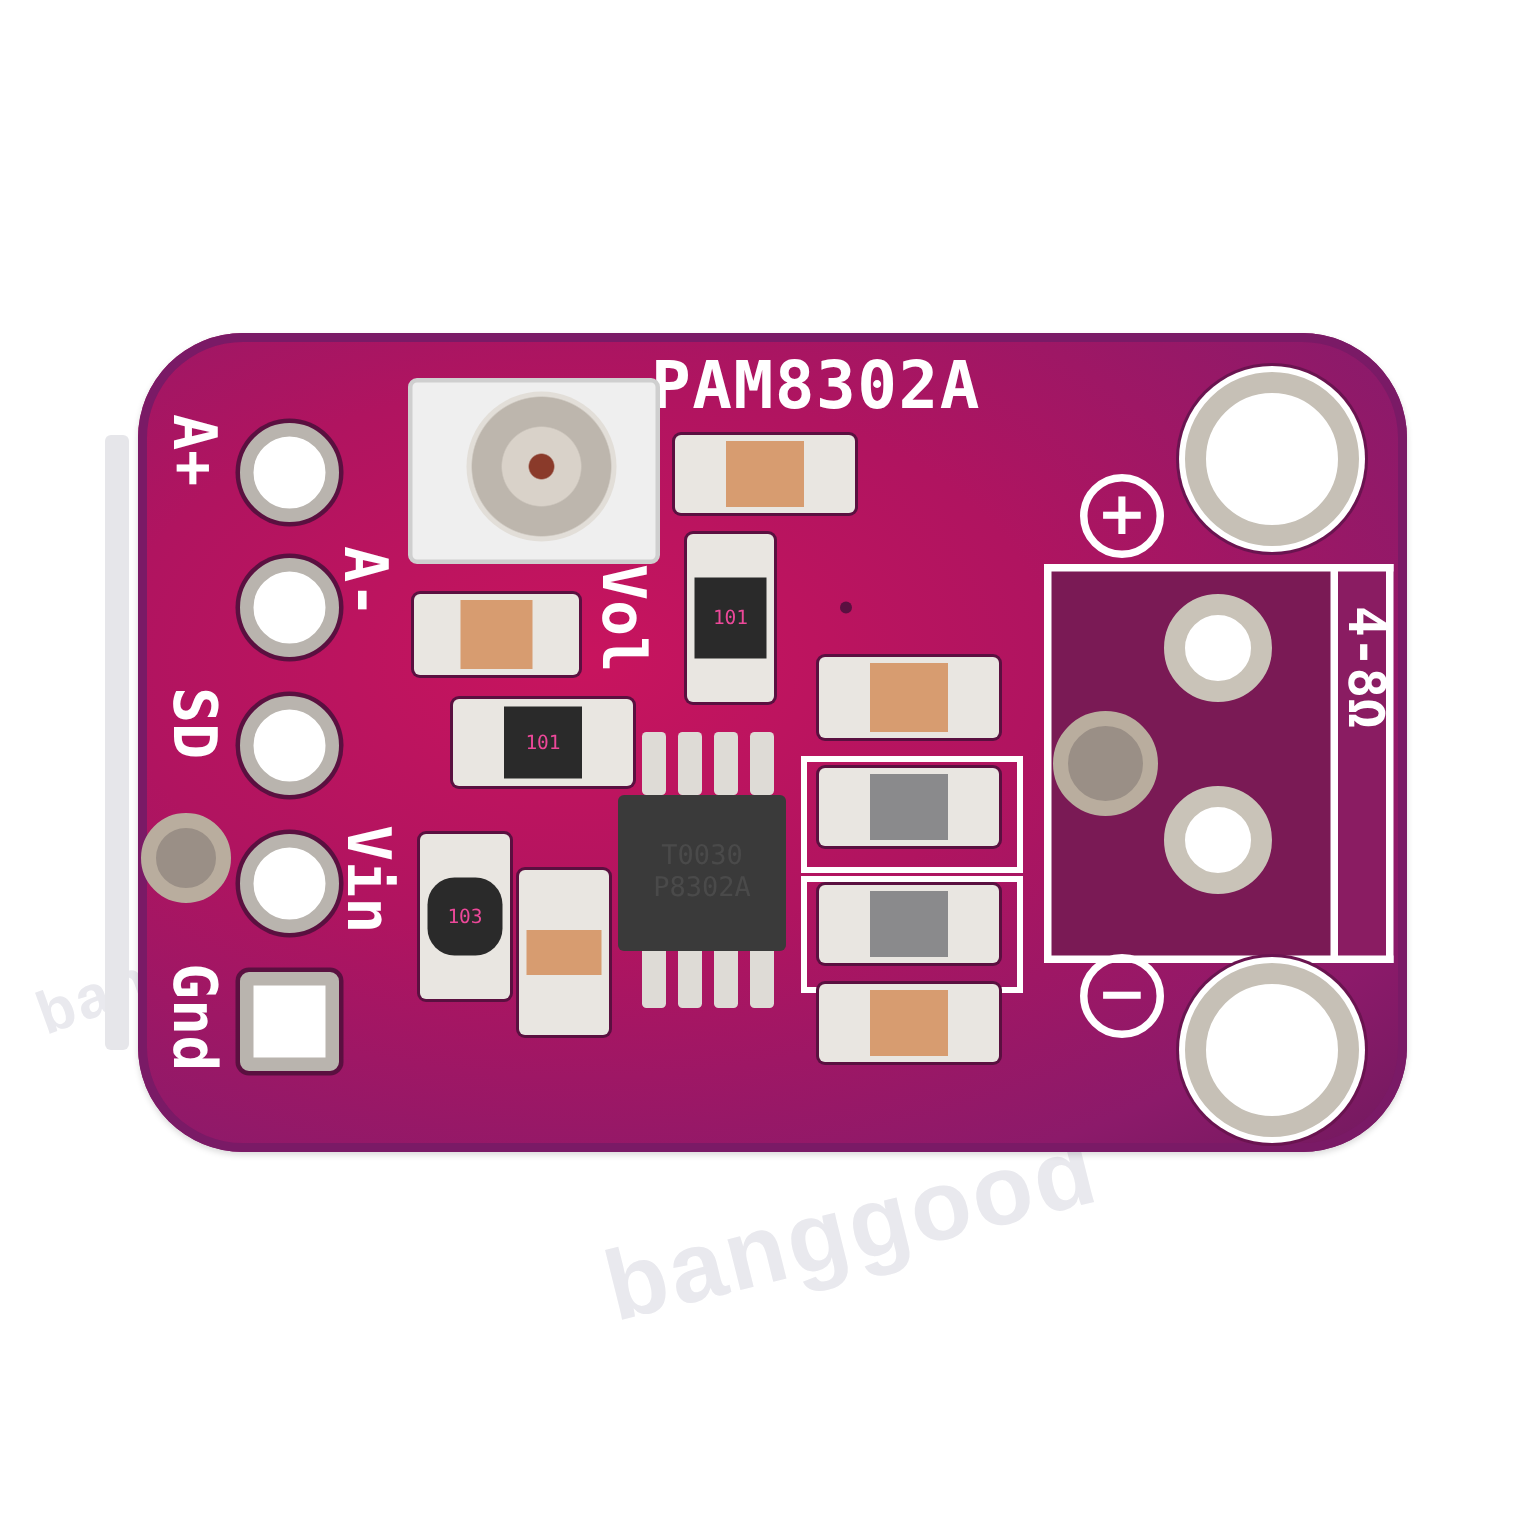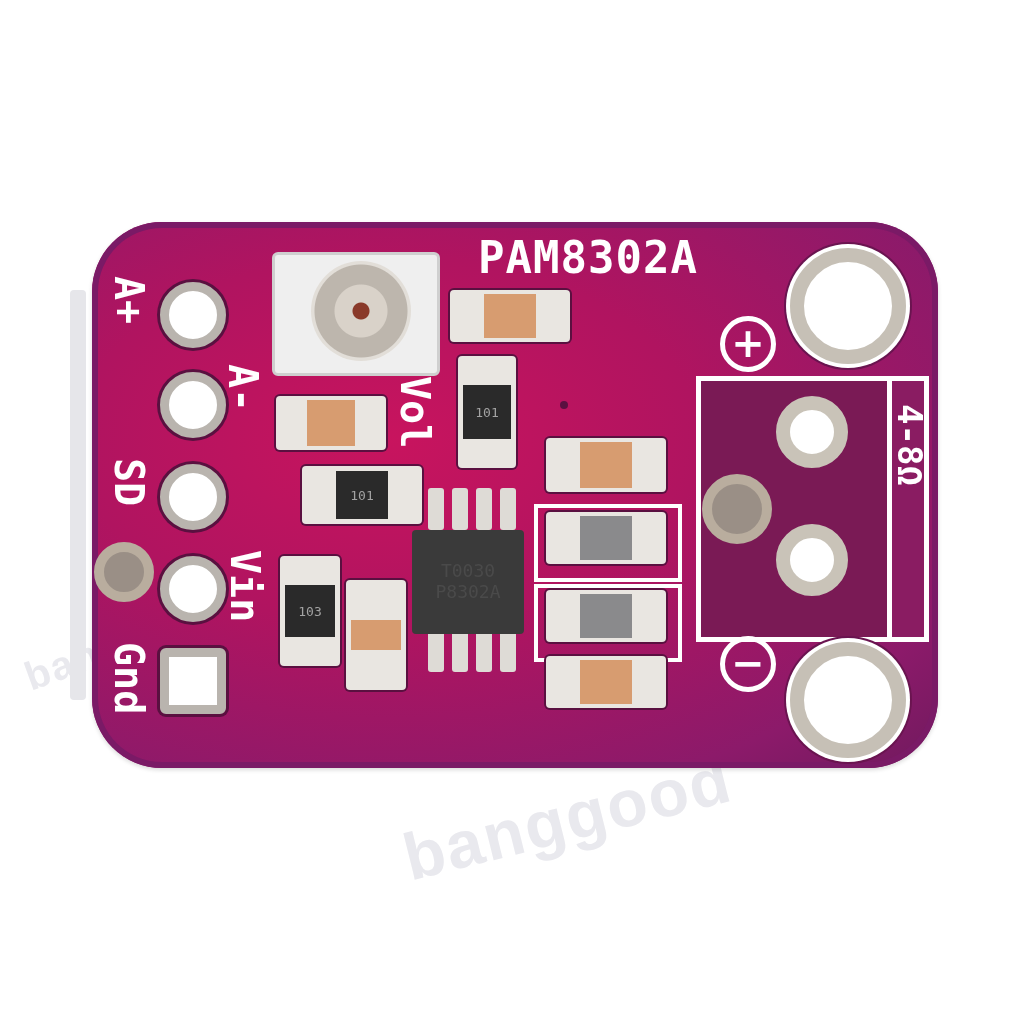--- a/index.html
+++ b/index.html
@@ -6,35 +6,35 @@
   body{width:1010px;height:1010px;position:relative;overflow:hidden;font-family:"DejaVu Sans Mono","Liberation Mono",monospace;}
   .scene{position:absolute;left:0;top:0;width:1010px;height:1010px;background:#ffffff;}
   .watermark{position:absolute;color:#e9e9ee;font-family:"Liberation Sans",sans-serif;font-weight:bold;font-size:66px;transform:rotate(-14deg);letter-spacing:2px;}
   .wm1{left:400px;top:780px;}
   .wm2{left:20px;top:620px;font-size:40px;transform:rotate(-20deg);}
   .board{position:absolute;left:92px;top:222px;width:846px;height:546px;border-radius:70px;
     background:radial-gradient(ellipse at 35% 40%,#c8145e 0%,#b01460 40%,#8c1a6a 80%,#701a5e 100%);
     box-shadow:0 0 0 6px #7a1a66 inset, 0 2px 4px rgba(0,0,0,.15);}
   .edge{position:absolute;left:70px;top:290px;width:16px;height:410px;background:#e6e6ea;border-radius:4px;}
   .silk{position:absolute;color:#ffffff;font-weight:bold;white-space:nowrap;font-family:"DejaVu Sans Mono",monospace;}
-  .title{left:434px;top:232px;font-size:44px;letter-spacing:1px;margin-left:44px;}
+  .title{left:434px;top:232px;font-size:44px;letter-spacing:1px;}
   .bottom{left:218px;top:710px;font-size:42px;}
   .vlabel{transform:rotate(90deg);transform-origin:left top;font-size:40px;}
   .pin{position:absolute;width:48px;height:48px;border-radius:50%;background:#ffffff;border:9px solid #b9b4ae;box-shadow:0 0 0 3px #5a1040;}
   .pin.square{border-radius:6px;}
   .bighole{position:absolute;width:88px;height:88px;border-radius:50%;background:#ffffff;border:14px solid #c6c0b6;box-shadow:0 0 0 4px #ffffff, 0 0 0 6px #6a1450;}
   .smallhole{position:absolute;width:44px;height:44px;border-radius:50%;background:#ffffff;border:14px solid #c9c3b8;}
   .via{position:absolute;border-radius:50%;background:#9a8f86;border:10px solid #b9ad9e;}
   .termbox{position:absolute;left:696px;top:376px;width:186px;height:256px;border:5px solid #ffffff;background:#7a1a55;}
   .ohm{position:absolute;left:892px;top:376px;width:32px;height:256px;border:5px solid #ffffff;border-left:none;background:#8a1c62;}
   .sym{position:absolute;width:46px;height:46px;border-radius:50%;border:5px solid #fff;color:#fff;font-size:40px;line-height:44px;text-align:center;font-weight:bold;font-family:"DejaVu Sans",sans-serif;}
   .smd{position:absolute;background:#e9e6e1;border-radius:4px;box-shadow:0 0 0 2px #5a1040;}
   .smd .body{position:absolute;top:8%;bottom:8%;left:28%;right:28%;}
   .cap .body{background:#d79c70;}
-  .res .body{background:#2a2a2a;color:#a3a3a3;font-size:13px;text-align:center;display:flex;align-items:center;justify-content:center;}
+  .res .body{background:#2a2a2a;color:#ec4899;font-size:13px;text-align:center;display:flex;align-items:center;justify-content:center;}
   .ind .body{background:#8a8a8c;}
   .frame{position:absolute;border:4px solid #ffffff;}
   .chip{position:absolute;left:412px;top:530px;width:112px;height:104px;background:#3a3a3a;border-radius:4px;color:#4a4a4a;font-size:18px;text-align:center;padding-top:30px;box-sizing:border-box;}
   .leg{position:absolute;width:16px;height:42px;background:#dedbd6;border-radius:3px;}
   .pot{position:absolute;left:272px;top:252px;width:162px;height:118px;background:#efefef;border:3px solid #cfcfcf;border-radius:6px;}
   .pot .dial{position:absolute;left:36px;top:6px;width:100px;height:100px;border-radius:50%;background:radial-gradient(circle,#8a3a2a 0 8px,#d9d2c9 9px 26px,#bdb6ad 27px 46px,#e2ded8 47px);}
   .dot{position:absolute;left:560px;top:401px;width:8px;height:8px;border-radius:50%;background:#5a1040;}
 </style>
 </head>
 <body>
@@ -73,21 +73,21 @@
   <div class="smd cap" style="left:276px;top:396px;width:110px;height:54px;">
       <div class="body"></div>
     </div>
   <div class="smd res" style="left:458px;top:356px;width:58px;height:112px;">
       <div class="body" style="left:8%;right:8%;top:26%;bottom:26%;">101</div>
     </div>
   <div class="smd res" style="left:302px;top:466px;width:120px;height:58px;">
       <div class="body">101</div>
     </div>
   <div class="smd res" style="left:280px;top:556px;width:60px;height:110px;">
-      <div class="body" style="left:8%;right:8%;top:26%;bottom:26%;">103</div>
+      <div class="body" style="left:8%;right:8%;top:26%;bottom:26%;border-radius:18px;">103</div>
     </div>
   <div class="smd cap" style="left:346px;top:580px;width:60px;height:110px;">
       <div class="body" style="left:8%;right:8%;top:36%;bottom:36%;"></div>
     </div>
   <div class="smd cap" style="left:546px;top:438px;width:120px;height:54px;">
       <div class="body"></div>
     </div>
   <div class="frame" style="left:534px;top:504px;width:140px;height:70px;"></div>
   <div class="smd ind" style="left:546px;top:512px;width:120px;height:52px;">
       <div class="body"></div>

